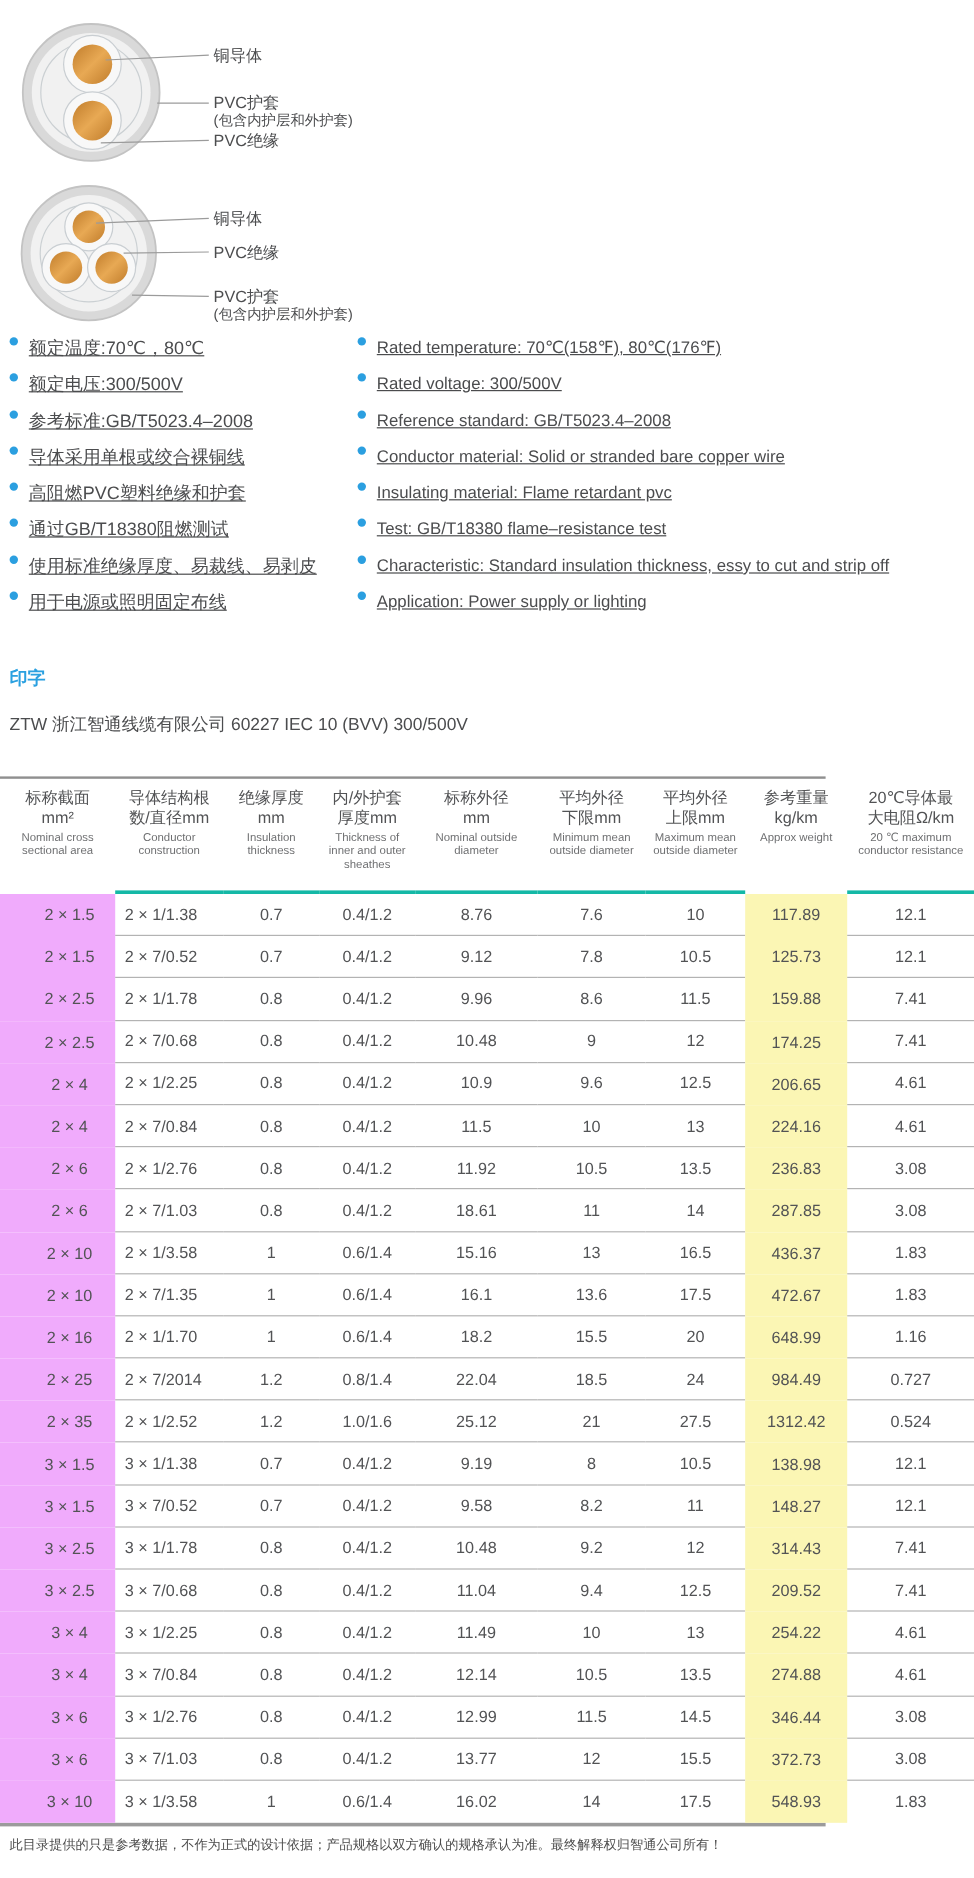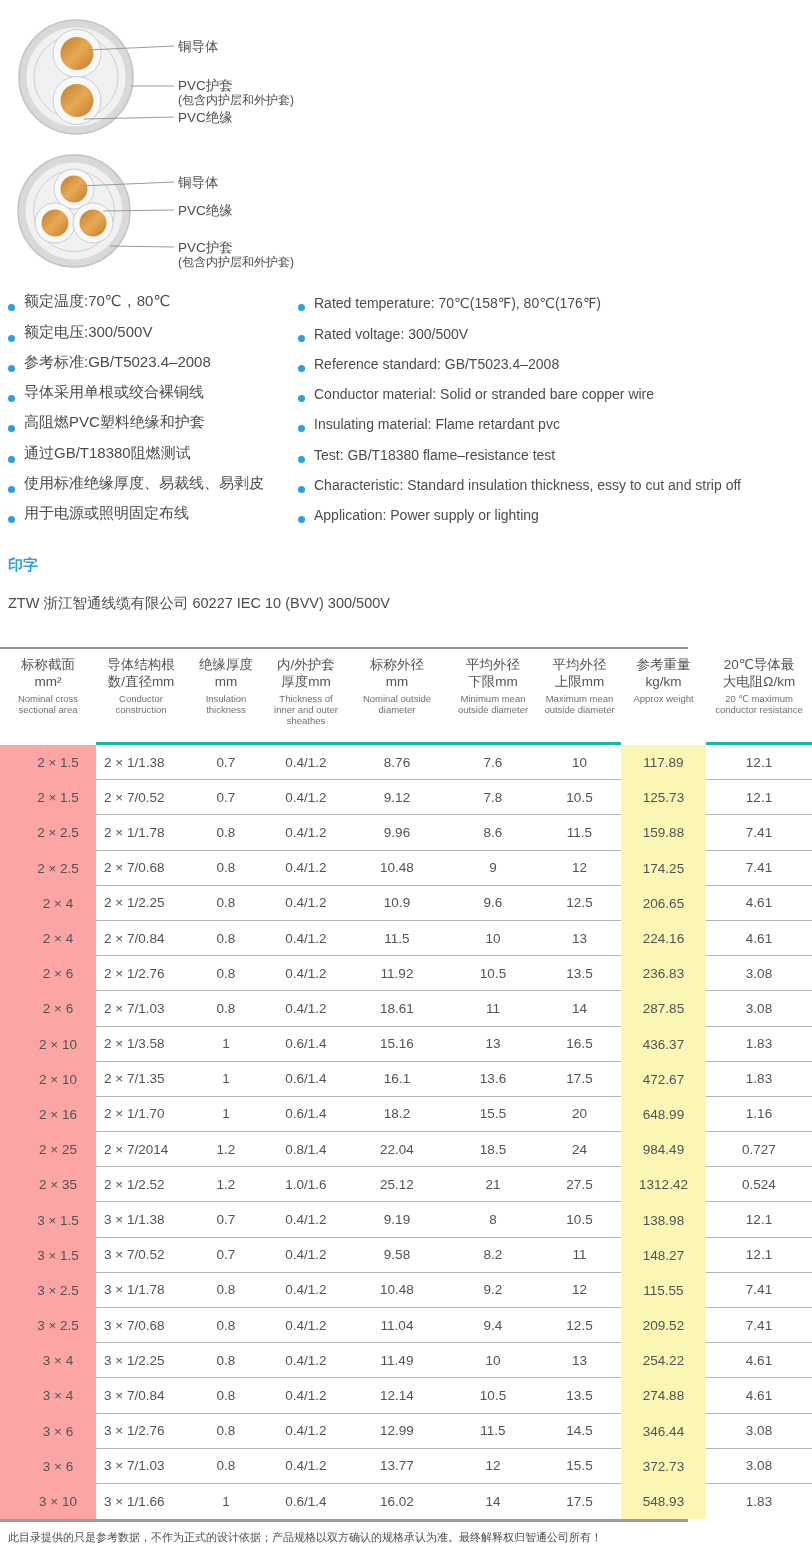--- a/index.html
+++ b/index.html
@@ -9,41 +9,41 @@
   
   .diagram-area{position:absolute;top:0;left:0;width:420px;height:280px;}
   .diagram-svg{position:absolute;top:0;left:0;}
   .dlabel{position:absolute;left:178px;font-size:13.5px;color:#4c4d4f;white-space:nowrap;line-height:15px;}
   .dlabel-sub{font-size:12px;}
 
   
   .specs-col{position:absolute;top:281px;}
   .specs-cn{left:8px;width:288px;}
   .specs-en{left:298px;width:512px;}
-  .spec-item{height:30.3px;display:flex;align-items:flex-end;white-space:nowrap;}
+  .spec-item{height:30.3px;display:flex;align-items:flex-start;white-space:nowrap;text-decoration:underline;}
   .bullet{width:7px;height:7px;border-radius:50%;background:#2b9fe0;margin-right:9px;flex:0 0 auto;}
   .specs-cn .spec-text{font-size:15px;color:#4b4c4e;}
   .specs-en .spec-text{font-size:14px;color:#4b4c4e;}
 
   
   .print-heading{position:absolute;top:556px;left:8px;font-size:15px;font-weight:600;color:#2aa0e0;}
   .print-text{position:absolute;top:594px;left:8px;font-size:14.5px;color:#4b4c4e;white-space:nowrap;}
 
   
   .tbl{position:absolute;top:647px;left:0;width:688px;border-top:2px solid #8f8f8f;border-bottom:3px solid #9b9b9b;box-sizing:border-box;}
   .trow,.thead{display:grid;grid-template-columns:96px 90px 80px 80px 102px 90px 83px 85px 106px;}
   .hcell{box-sizing:border-box;height:96px;padding-top:8px;text-align:center;}
   .hcell:not(.bg-skip){border-bottom:3px solid #14b8a6;}
   .h-line{font-size:13.5px;line-height:16.5px;color:#525355;}
   .h-en{font-size:9.5px;line-height:11px;color:#6e6f71;margin-top:3px;padding:0 2px;}
   .cell{box-sizing:border-box;height:35.2px;display:flex;align-items:center;justify-content:center;
         font-size:13.5px;color:#525355;}
   .cell:not(.c0):not(.c7){border-bottom:1px solid #b3b3b3;}
   .trow:last-child .cell{border-bottom:none;}
-  .c0{background:#fca5a5;padding-left:20px;}
+  .c0{background:#f0abfc;padding-left:20px;}
   .c7{background:#fbf6b4;}
   .c1{justify-content:flex-start;padding-left:8px;}
 
   
   .footer-note{position:absolute;top:1530px;left:8px;font-size:11px;color:#4c4c4c;white-space:nowrap;}
 </style>
 </head>
 <body>
 
 <div class="page">
@@ -383,21 +383,21 @@
           <div class="cell">12.1</div>
         </div>
         <div class="trow">
           <div class="cell c0">3 × 2.5</div>
           <div class="cell c1">3 × 1/1.78</div>
           <div class="cell">0.8</div>
           <div class="cell">0.4/1.2</div>
           <div class="cell">10.48</div>
           <div class="cell">9.2</div>
           <div class="cell">12</div>
-          <div class="cell c7">115.55</div>
+          <div class="cell c7">314.43</div>
           <div class="cell">7.41</div>
         </div>
         <div class="trow">
           <div class="cell c0">3 × 2.5</div>
           <div class="cell c1">3 × 7/0.68</div>
           <div class="cell">0.8</div>
           <div class="cell">0.4/1.2</div>
           <div class="cell">11.04</div>
           <div class="cell">9.4</div>
           <div class="cell">12.5</div>
@@ -443,21 +443,21 @@
           <div class="cell">0.8</div>
           <div class="cell">0.4/1.2</div>
           <div class="cell">13.77</div>
           <div class="cell">12</div>
           <div class="cell">15.5</div>
           <div class="cell c7">372.73</div>
           <div class="cell">3.08</div>
         </div>
         <div class="trow">
           <div class="cell c0">3 × 10</div>
-          <div class="cell c1">3 × 1/1.66</div>
+          <div class="cell c1">3 × 1/3.58</div>
           <div class="cell">1</div>
           <div class="cell">0.6/1.4</div>
           <div class="cell">16.02</div>
           <div class="cell">14</div>
           <div class="cell">17.5</div>
           <div class="cell c7">548.93</div>
           <div class="cell">1.83</div>
         </div>
       </div>
   </div>

